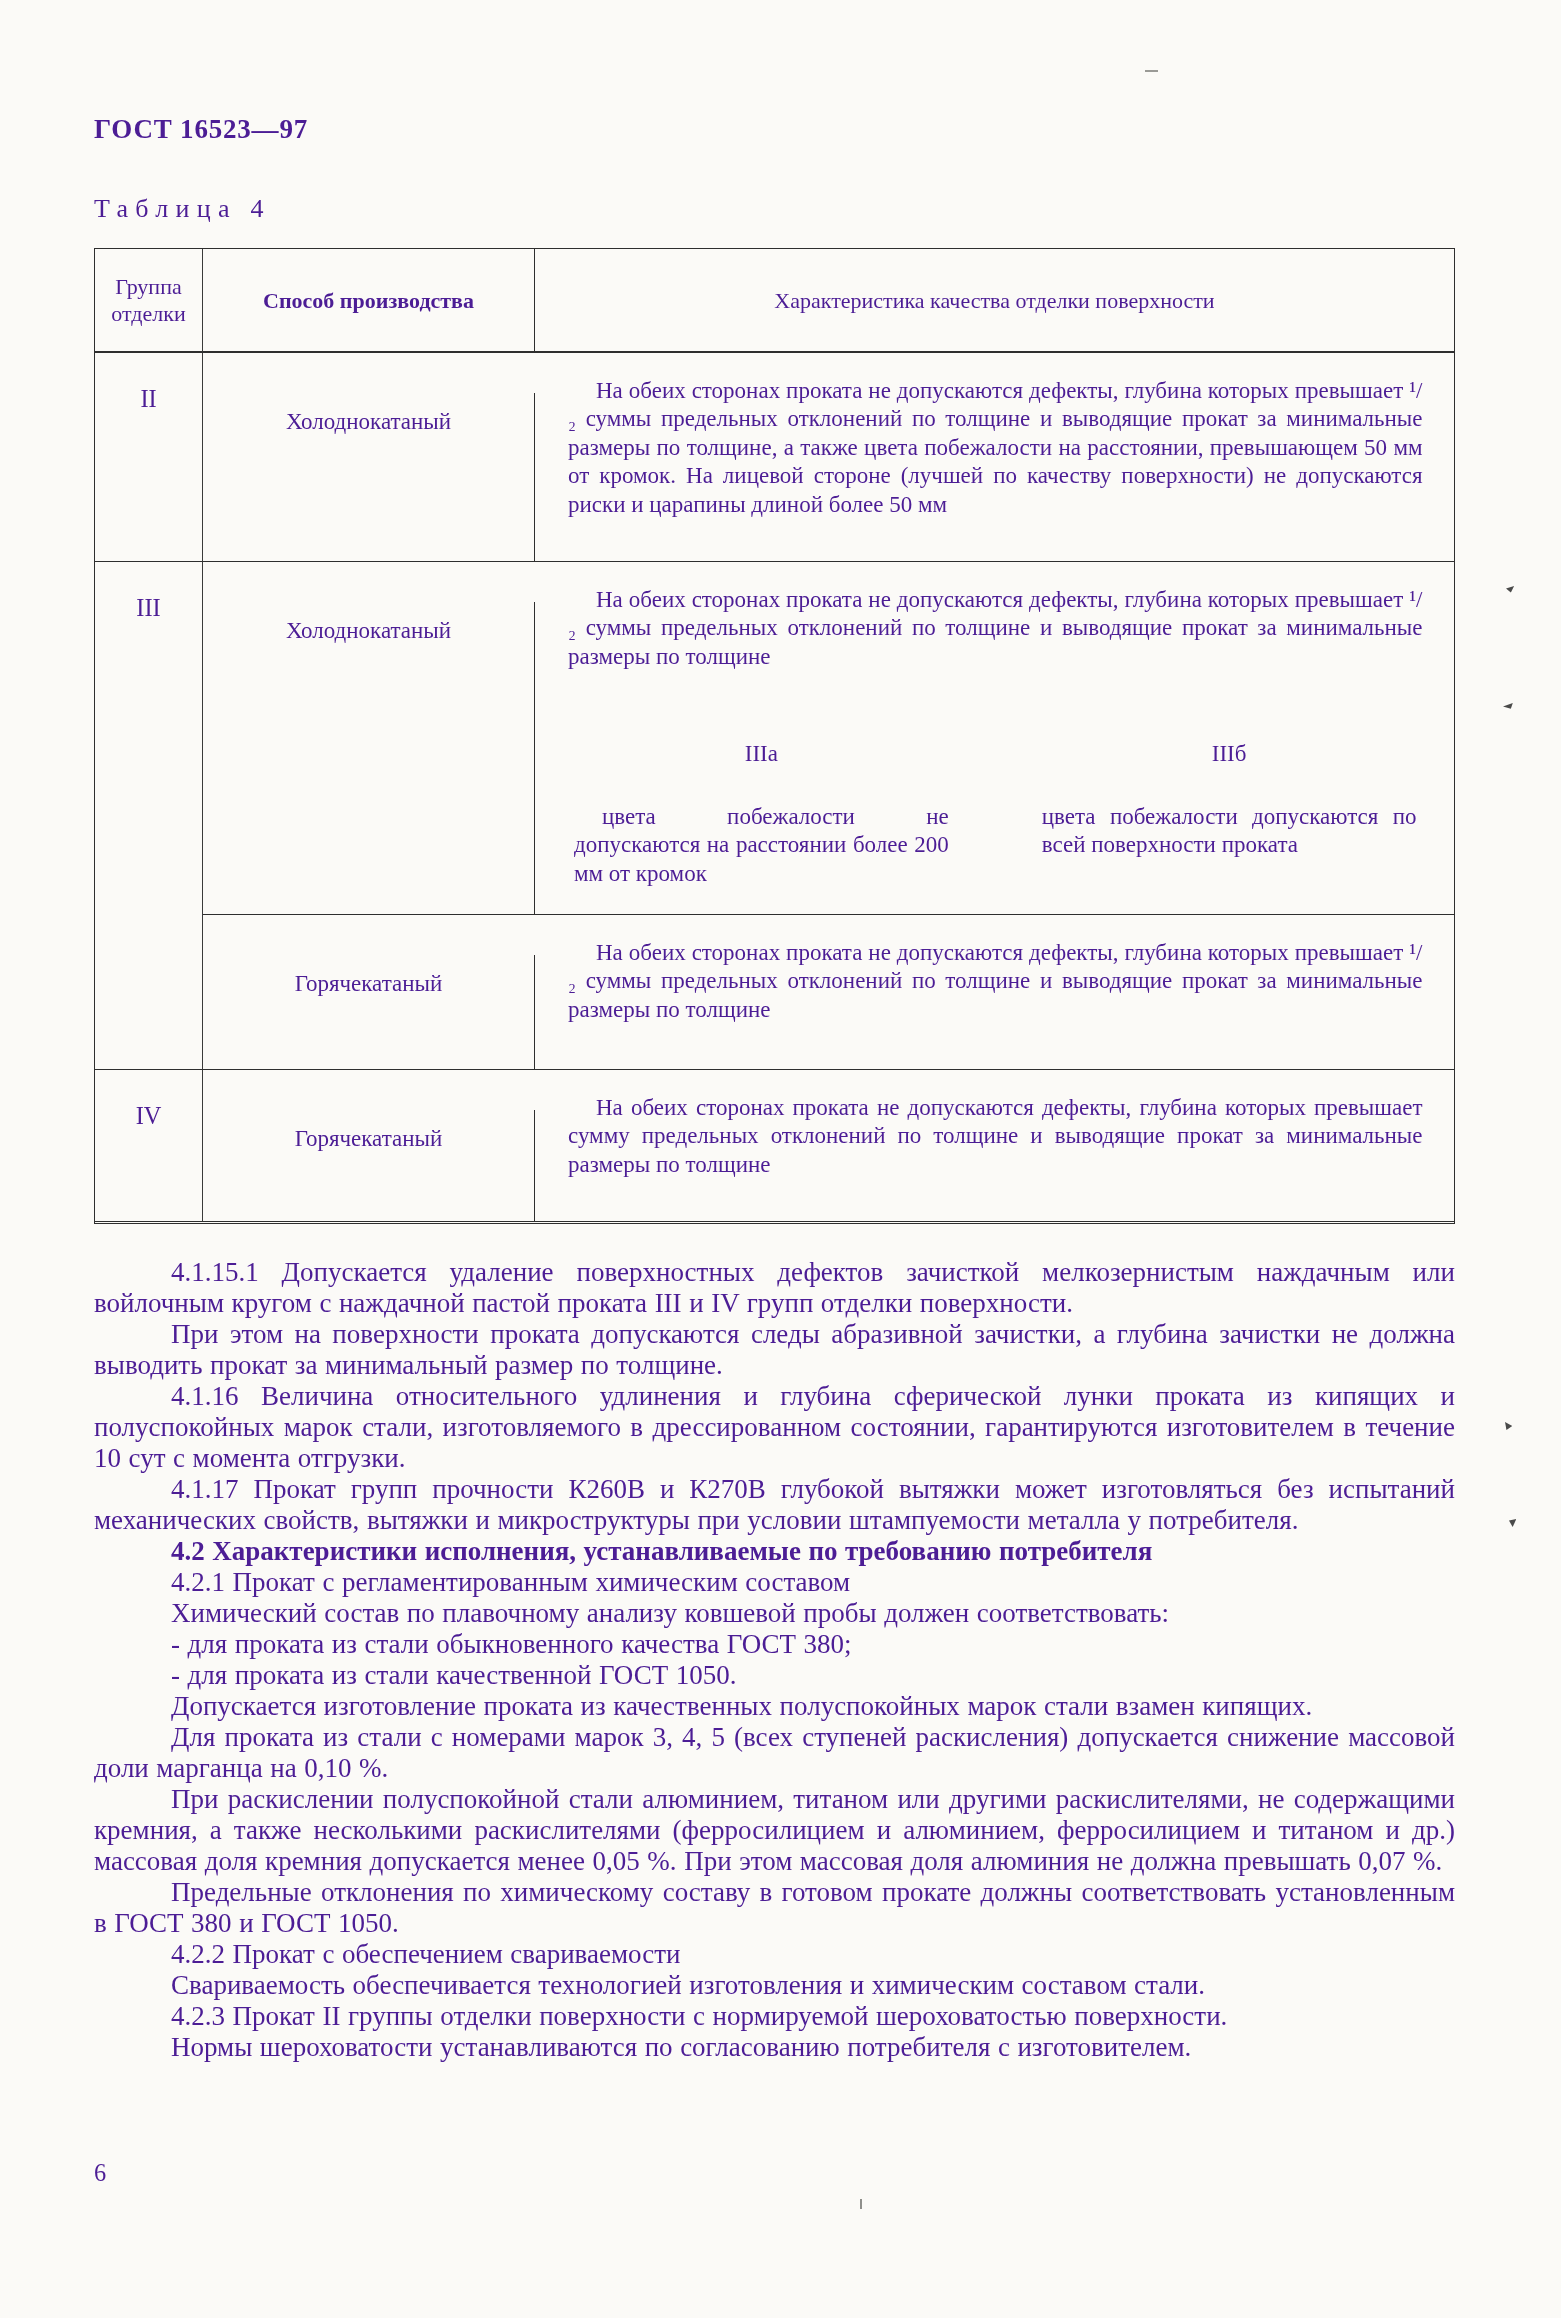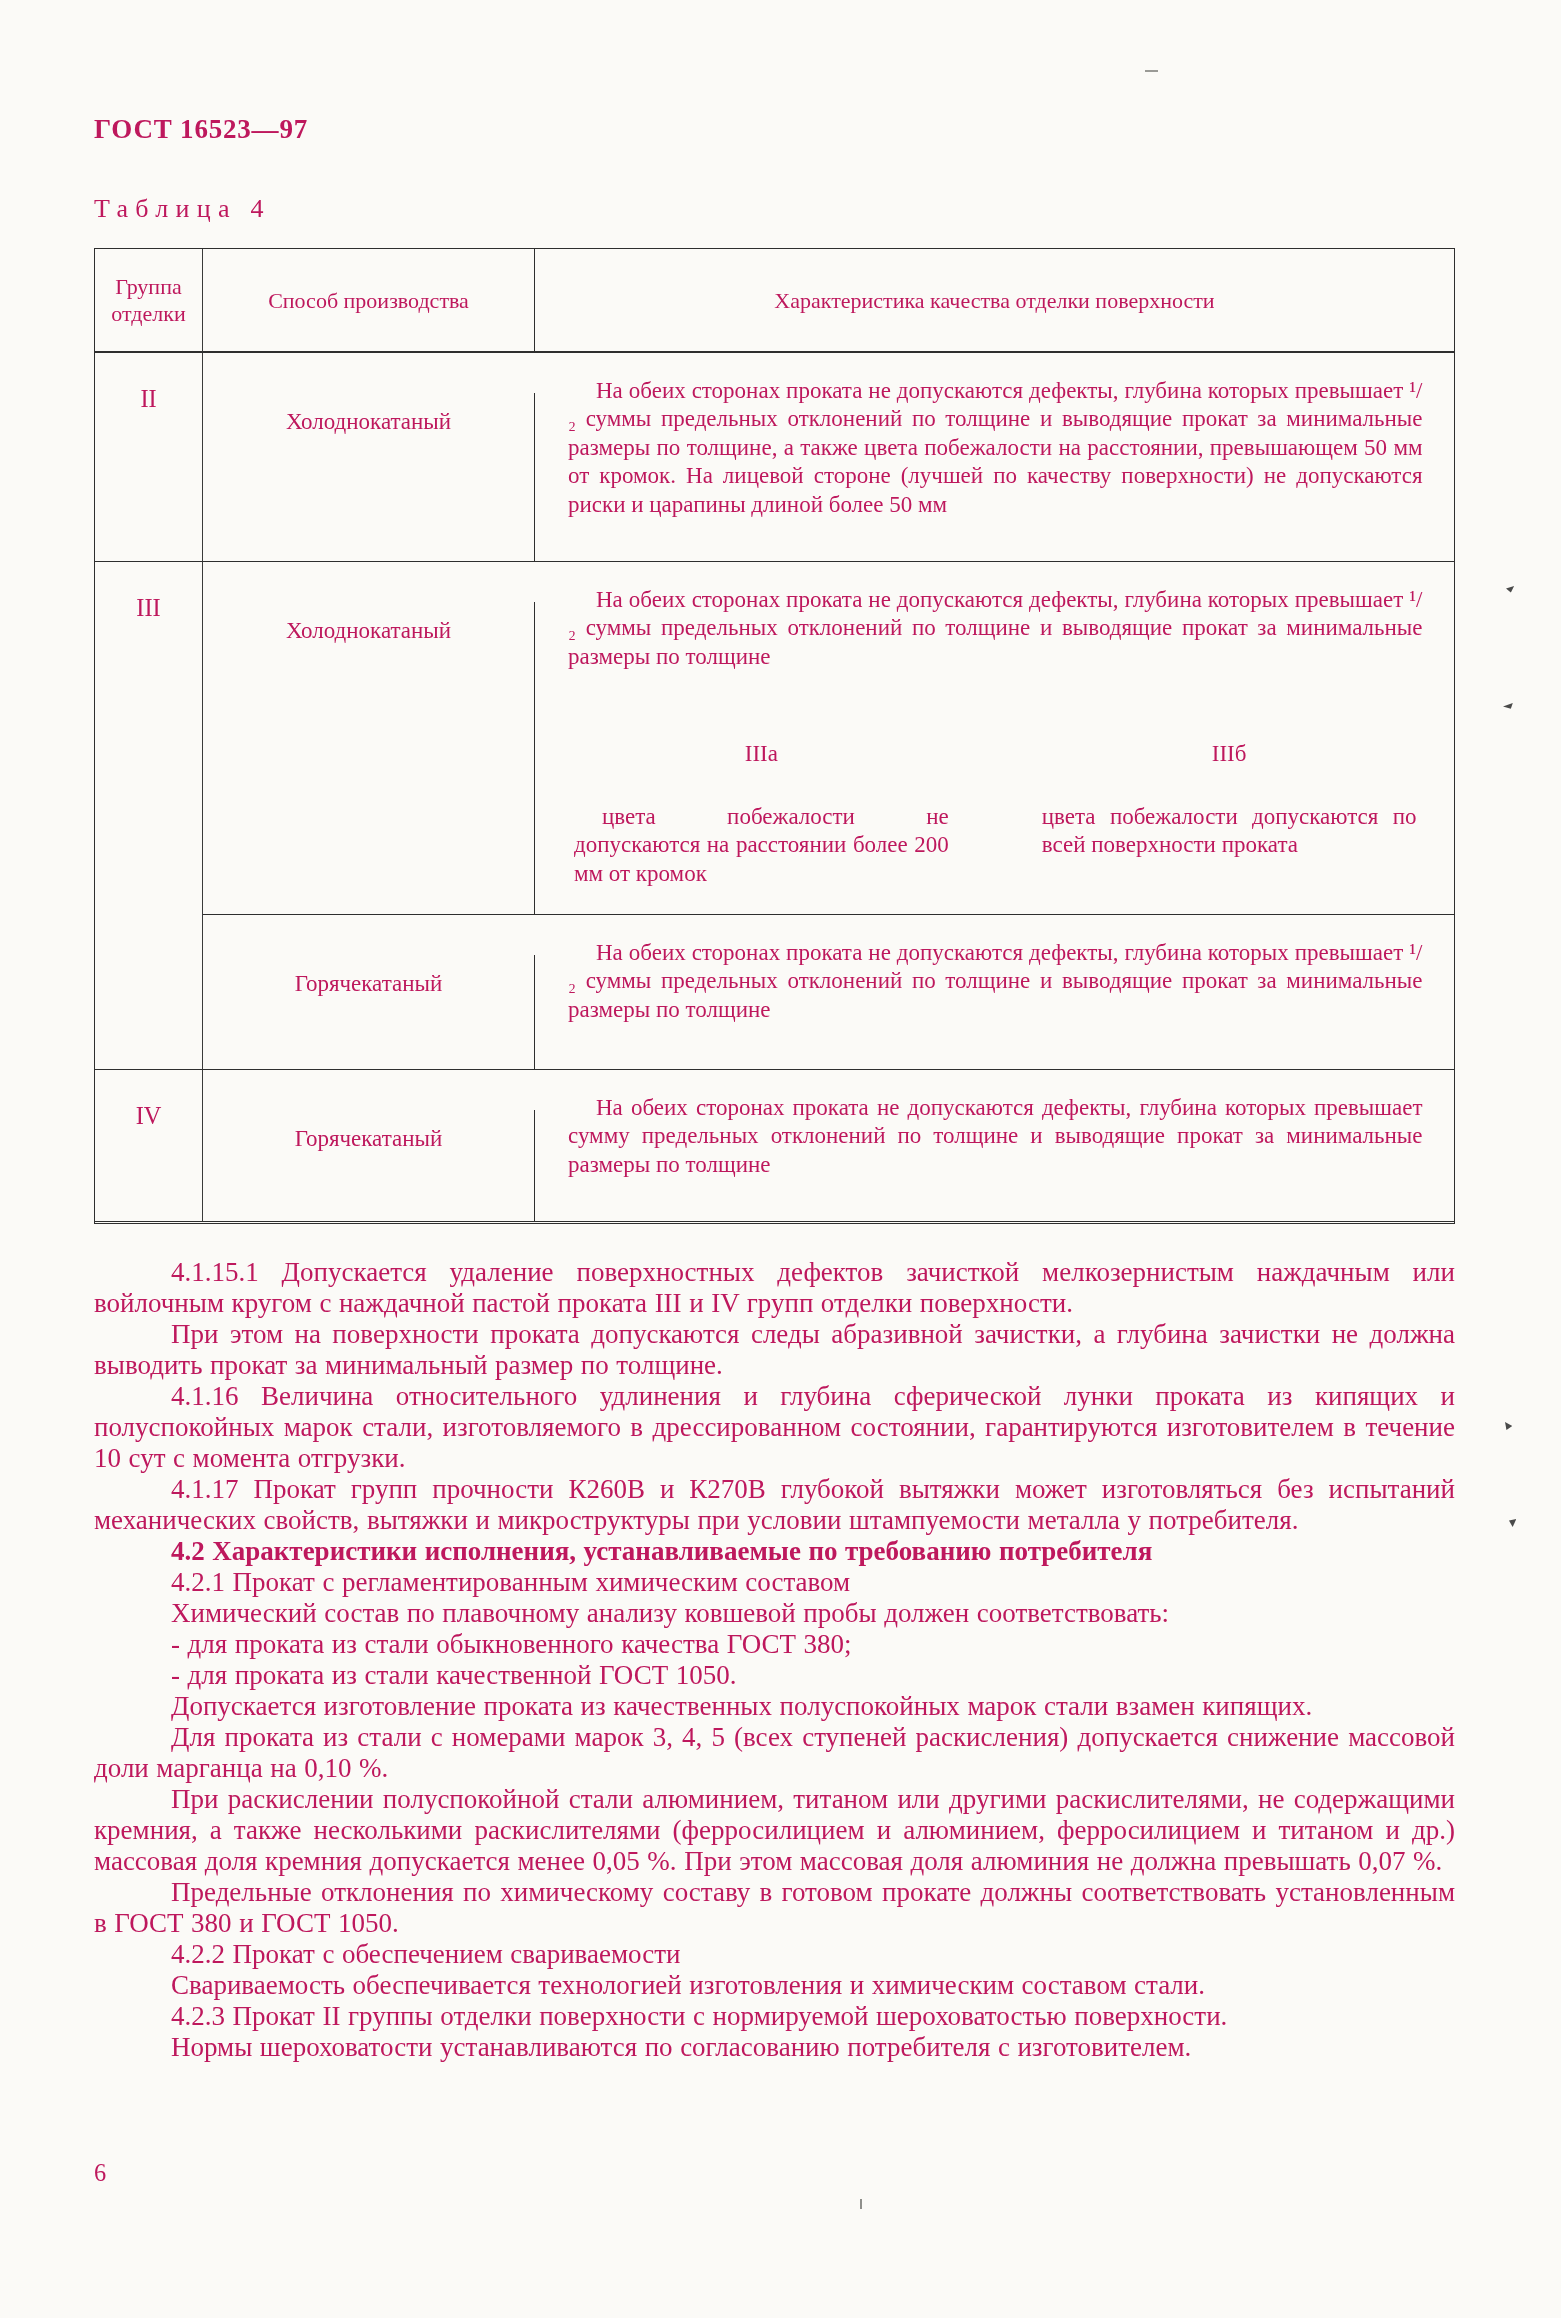--- a/index.html
+++ b/index.html
@@ -5,21 +5,21 @@
   html, body {
     margin: 0;
     padding: 0;
     background: #e9e9e7;
   }
   .page {
     position: relative;
     width: 1561px;
     height: 2319px;
     background: #fbfaf7;
-    color: #be185d;
+    color: #4c1d95;
     font-family: "Liberation Serif", "DejaVu Serif", serif;
     overflow: hidden;
     box-sizing: border-box;
     padding: 114px 106px 0 94px;
   }
   .doc-code {
     font-size: 27px;
     font-weight: bold;
     letter-spacing: 0.8px;
     margin: 0;
@@ -46,21 +46,21 @@
     display: flex;
     align-items: center;
     justify-content: center;
     text-align: center;
     font-size: 22px;
     line-height: 27px;
     border-bottom: 2.4px double #2e2e2e;
     padding: 6.5px 11.4px;
   }
   .th.c1 { border-right: 0.8px solid #3a3a3a; }
-  .th.c2 { border-right: 1.6px solid #2e2e2e; }
+  .th.c2 { border-right: 1.6px solid #2e2e2e; font-weight: bold; }
 
   .g {
     text-align: center;
     padding-top: 32px;
     font-size: 24.4px;
     border-right: 0.8px solid #3a3a3a;
   }
   .m {
     text-align: center;
     padding-top: 14.6px;

